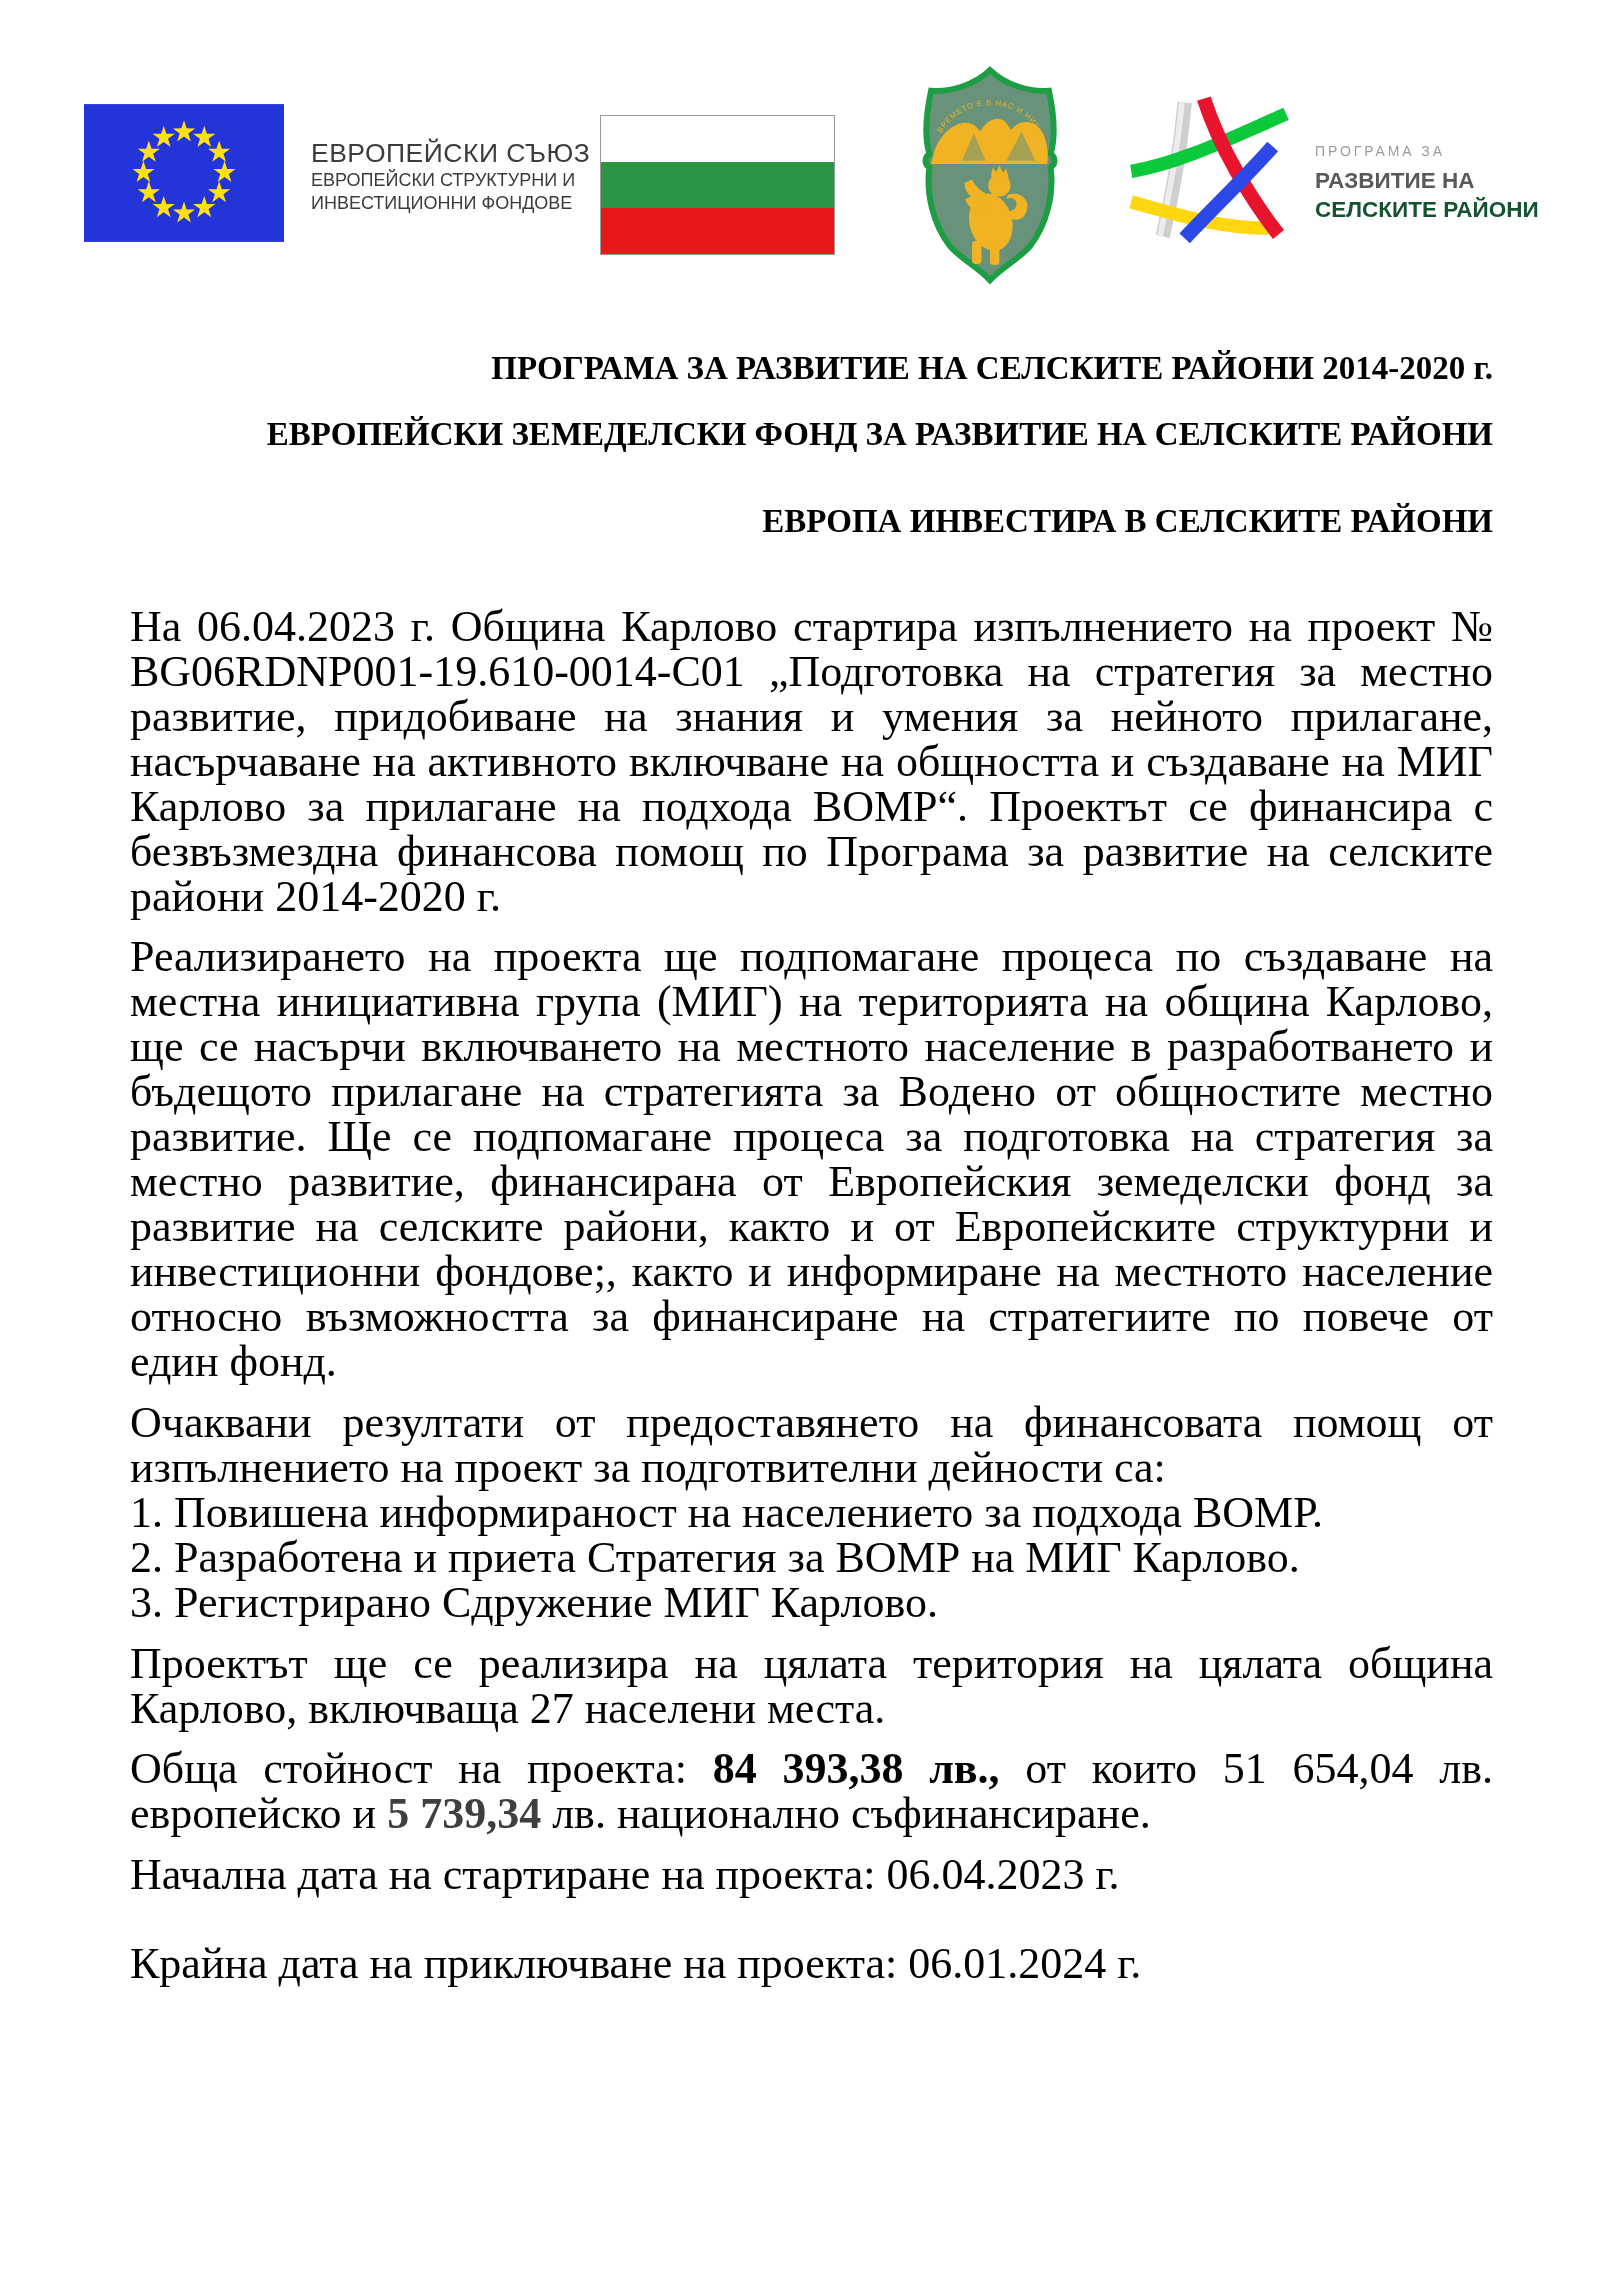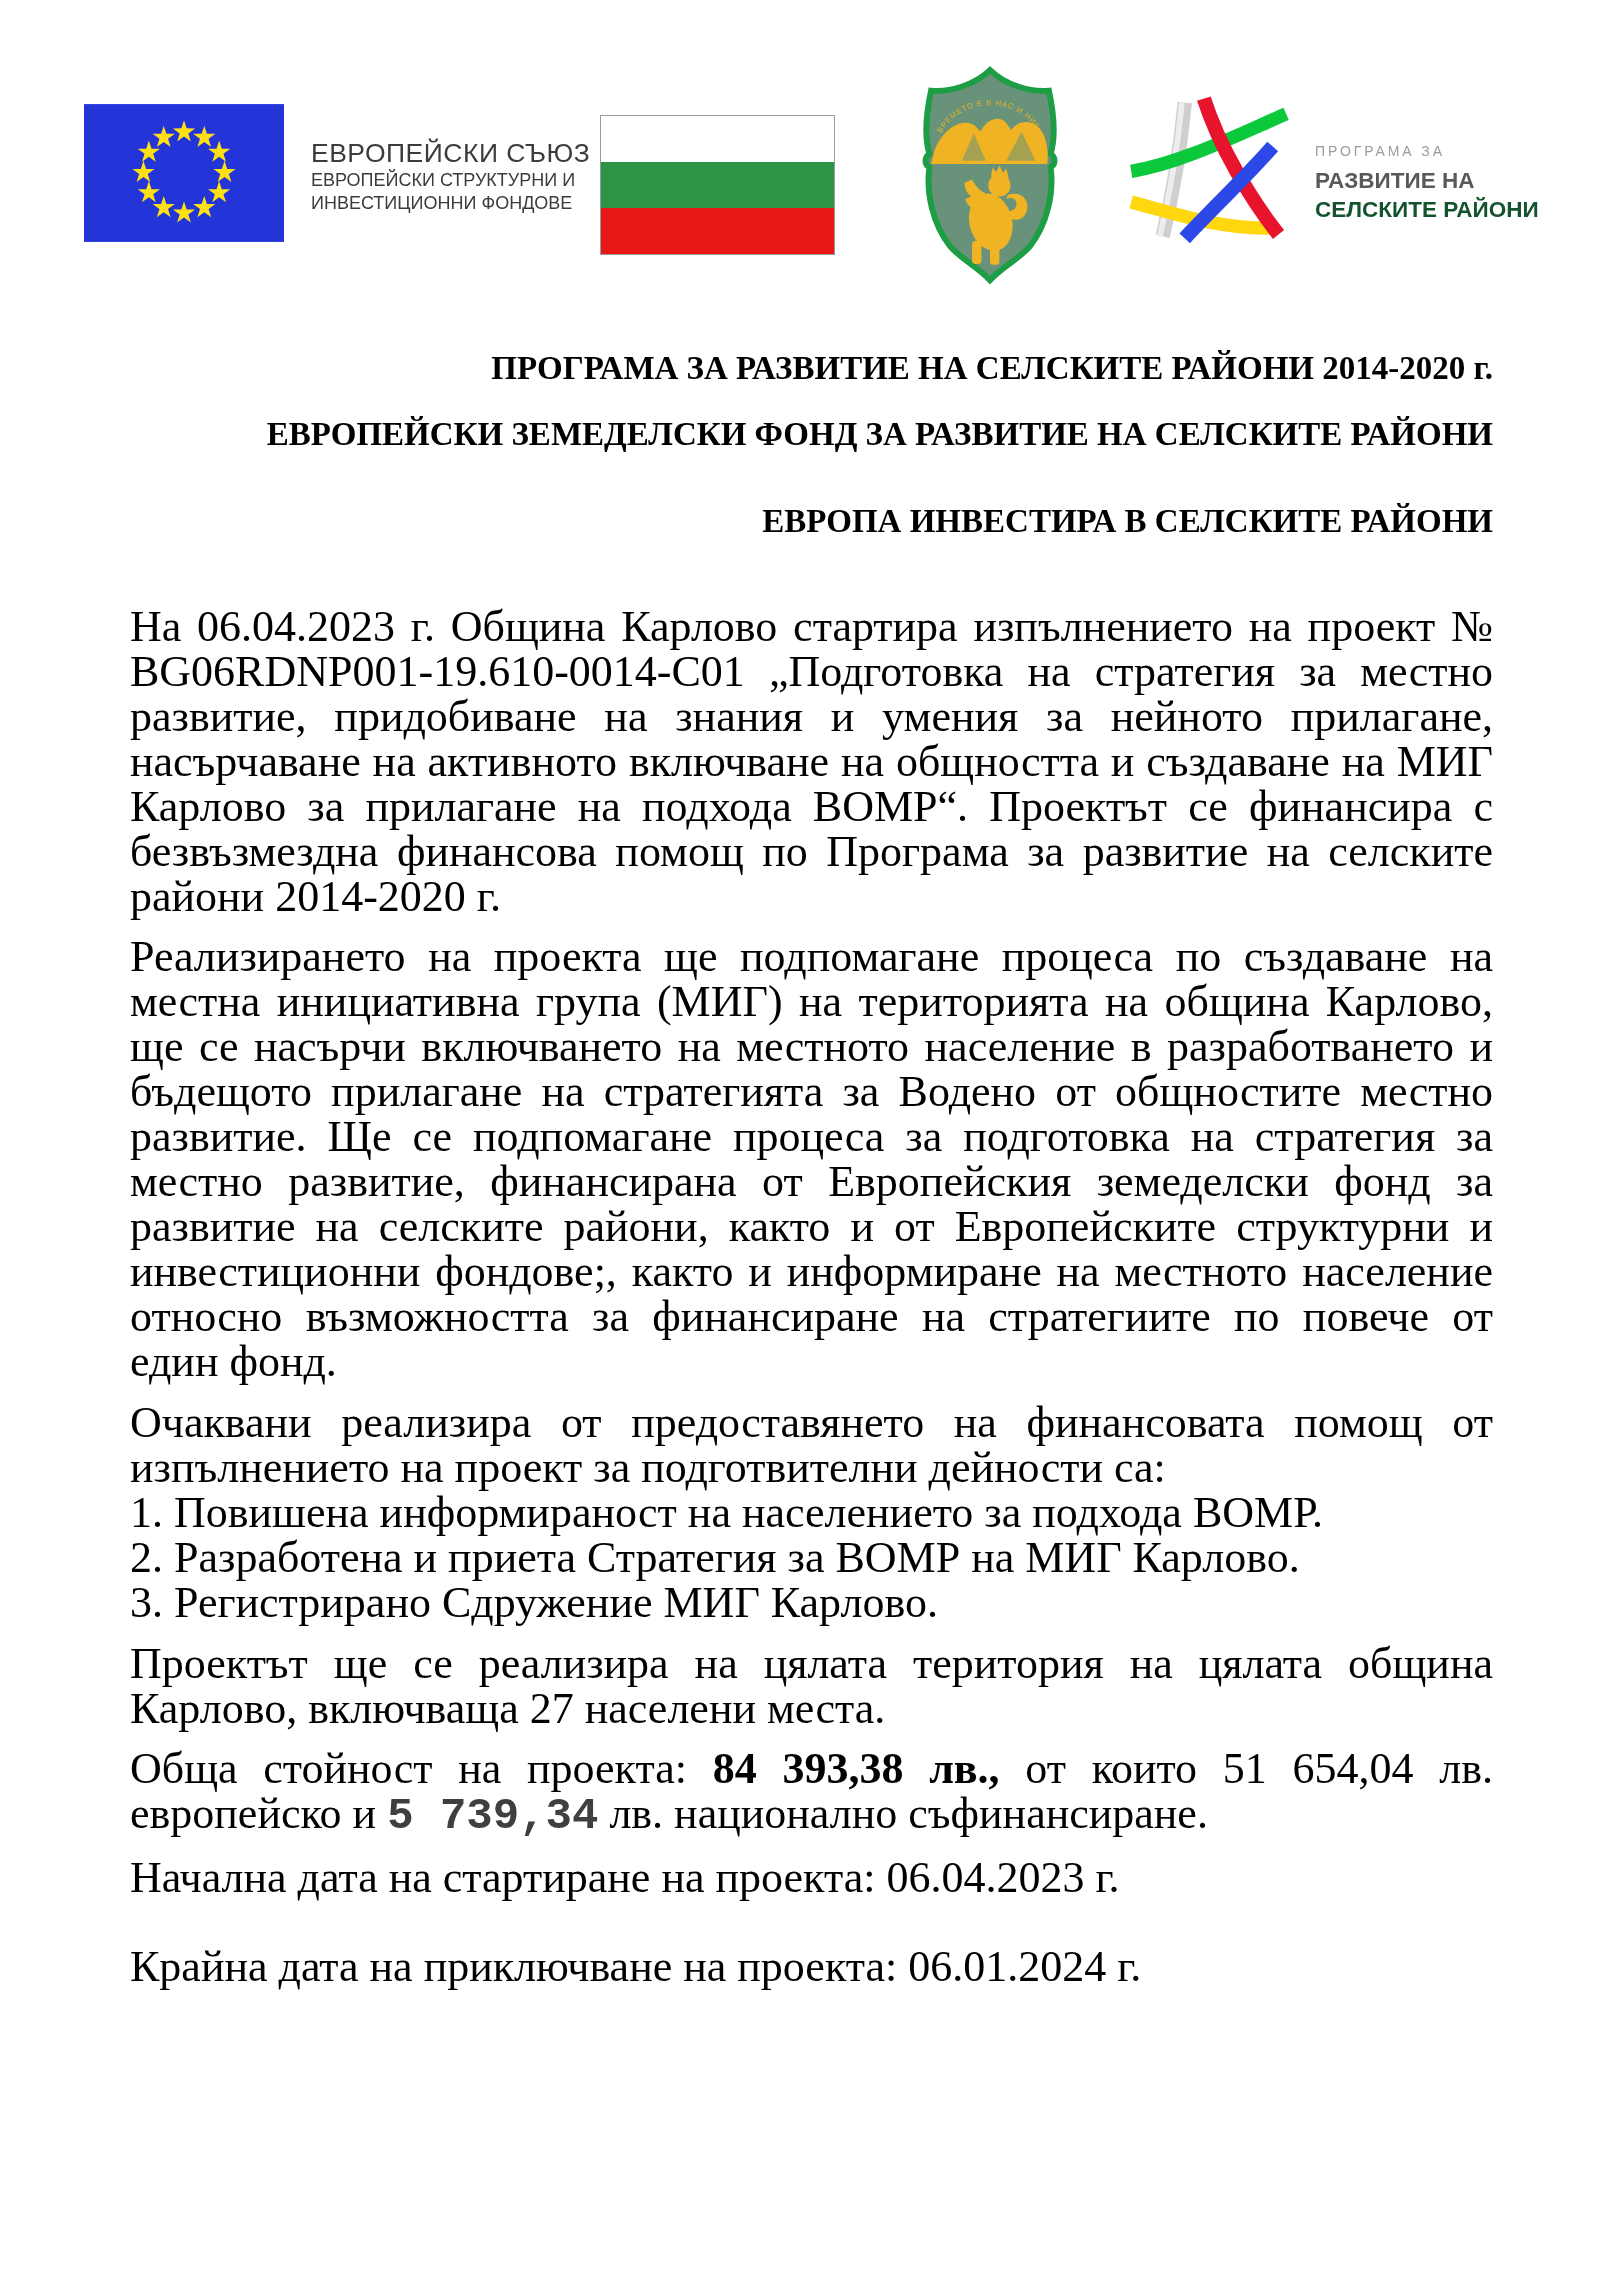--- a/index.html
+++ b/index.html
@@ -31,21 +31,21 @@
   .title{font-weight:700;font-size:33px;line-height:39px;}
   .title.t2{margin-top:26.5px;}
   .title.t3{margin-top:48px;}
   
   .content{margin:63px 128px 0 130px;font-size:44px;line-height:45px;}
   .para{text-align:justify;margin:15.7px 0 0 0;}
   .para.first{margin-top:0;}
   .list-block{margin:0;}
   .list-item{text-align:left;}
   .b-serif{font-weight:700;}
-  .b-sans{font-family:Liberation Mono, monospace;font-weight:700;color:#3f3f3f;}
+  .b-sans{font-family:Liberation Serif, serif;font-weight:700;color:#3f3f3f;}
   .b-date{font-weight:400;}
   .date-line{text-align:left;margin-top:15.7px;}
   .date-line.last{margin-top:23.5px;}
 </style>
 </head>
 <body>
 
 <div class="page">
 
   <div class="logos">
@@ -131,21 +131,21 @@
     <div class="title t2">ЕВРОПЕЙСКИ ЗЕМЕДЕЛСКИ ФОНД ЗА РАЗВИТИЕ НА СЕЛСКИТЕ РАЙОНИ</div>
     <div class="title t3">ЕВРОПА ИНВЕСТИРА В СЕЛСКИТЕ РАЙОНИ</div>
   </div>
 
   <main class="content">
 
     <p class="para first">На 06.04.2023 г. Община Карлово стартира изпълнението на проект № BG06RDNP001-19.610-0014-C01 „Подготовка на стратегия за местно развитие, придобиване на знания и умения за нейното прилагане, насърчаване на активното включване на общността и създаване на МИГ Карлово за прилагане на подхода ВОМР“. Проектът се финансира с безвъзмездна финансова помощ по Програма за развитие на селските райони 2014-2020 г.</p>
 
     <p class="para">Реализирането на проекта ще подпомагане процеса по създаване на местна инициативна група (МИГ) на територията на община Карлово, ще се насърчи включването на местното население в разработването и бъдещото прилагане на стратегията за Водено от общностите местно развитие. Ще се подпомагане процеса за подготовка на стратегия за местно развитие, финансирана от Европейския земеделски фонд за развитие на селските райони, както и от Европейските структурни и инвестиционни фондове;, както и информиране на местното население относно възможността за финансиране на стратегиите по повече от един фонд.</p>
 
-    <p class="para">Очаквани реализира от предоставянето на финансовата помощ от изпълнението на проект за подготвителни дейности са:</p>
+    <p class="para">Очаквани резултати от предоставянето на финансовата помощ от изпълнението на проект за подготвителни дейности са:</p>
 
     <div class="list-block">
       <div class="list-item">1. Повишена информираност на населението за подхода ВОМР.</div>
       <div class="list-item">2. Разработена и приета Стратегия за ВОМР на МИГ Карлово.</div>
       <div class="list-item">3. Регистрирано Сдружение МИГ Карлово.</div>
     </div>
 
     <p class="para">Проектът ще се реализира на цялата територия на цялата община Карлово, включваща 27 населени места.</p>
 
     <p class="para"><span>Обща стойност на проекта: </span><span class="b-serif">84 393,38 лв.,</span><span> от които 51 654,04 лв. европейско и </span><span class="b-sans">5 739,34</span><span> лв. национално съфинансиране.</span></p>

